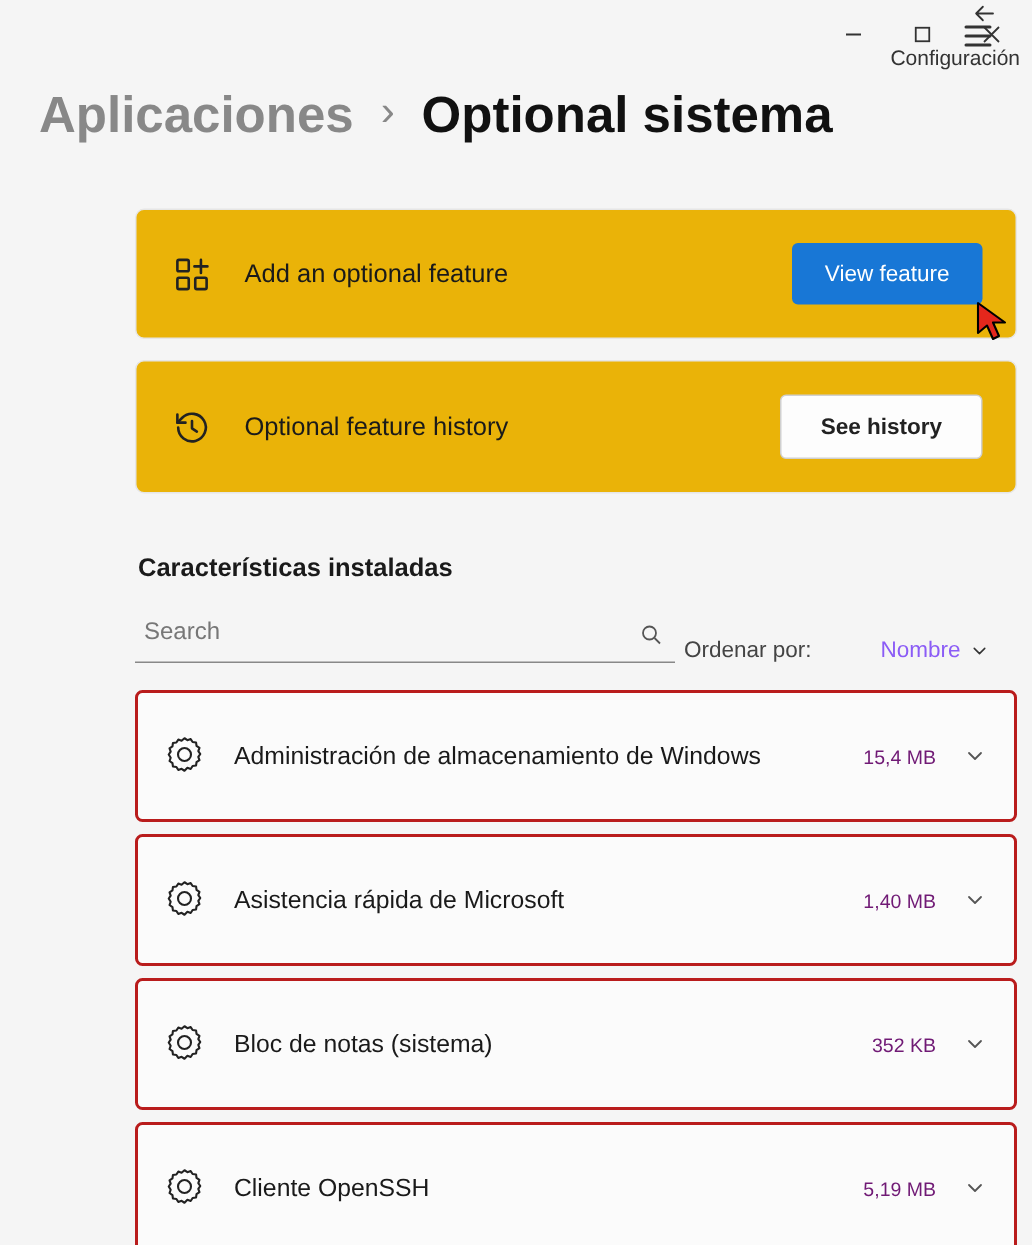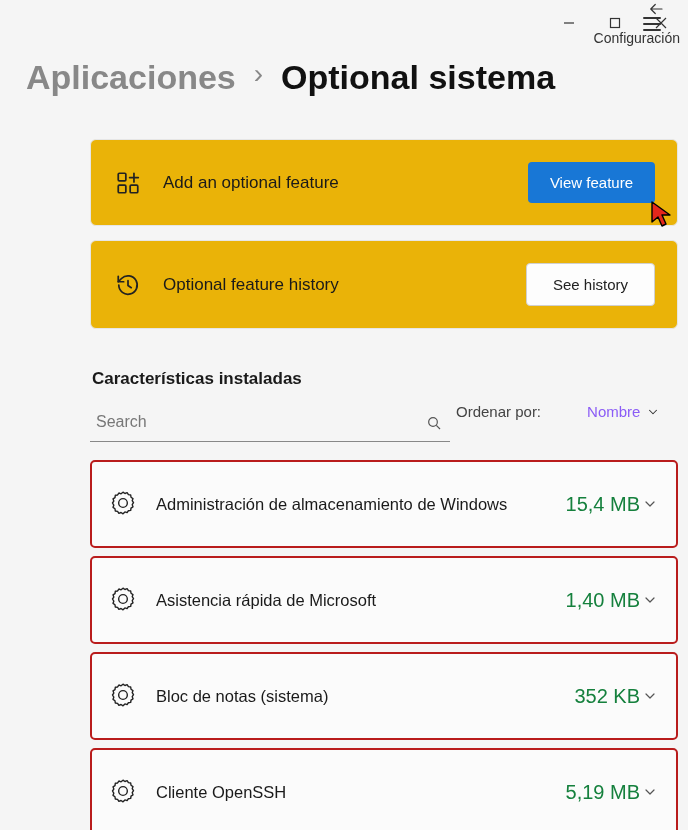--- a/index.html
+++ b/index.html
@@ -57,41 +57,41 @@
       min-height:84px;
     }
     .card-icon { width:30px; height:30px; display:flex;align-items:center;justify-content:center; color:#333; flex-shrink:0;}
     .card-label { margin-left:20px; font-size:17px; flex:1;}
     .btn-primary {
       background:#1877d6; color:#fff; border:none; border-radius:4px;
       padding:12px 22px; font-size:15px; cursor:pointer;
     }
     .btn-secondary {
       background:#fdfdfd; border:1px solid #d0d0d0; border-radius:4px;
-      padding:12px 26px; font-size:15px; cursor:pointer; color:#222;
+      padding:12px 26px; font-size:15px; cursor:pointer; color:#222;font-weight:bold;
     }
     .section-title { font-size:17px; font-weight:600; margin:40px 0 14px 2px;}
-    .search-sort-row { display:flex; align-items:flex-start; gap:6px; margin-bottom:18px;}
+    .search-sort-row { display:flex; align-items:flex-end; gap:6px; margin-bottom:18px;}
     .search-wrap { position:relative; flex:1; max-width:360px;}
     .search-input {
       width:100%; border:none; border-bottom:1px solid #888; background:transparent;
       padding:10px 32px 10px 6px; font-size:16px; outline:none; color:#333;
     }
     .search-input::placeholder{ color:#777;}
     .search-icon {position:absolute; right:8px; top:50%; transform:translateY(-50%); color:#555;}
     .sort { font-size:15px; color:#444; display:flex; align-items:center; gap:6px; white-space:nowrap;}
     .sort-val { color:#8b5cf6;margin-left:40px;}
     .feature-row {
       background:#fbfbfb; border:2px solid #b91c1c; border-radius:5px;
       display:flex; align-items:center; padding:22px 18px; margin-bottom:8px;
       min-height:88px;
     }
     .feature-icon { width:28px;height:28px; flex-shrink:0; color:#333;}
     .feature-name { margin-left:18px; font-size:16.5px; flex:1; padding-right:12px;}
-    .feature-size { font-size:20px; color:#15803d; margin-right:2px; white-space:nowrap;}
+    .feature-size { font-size:13px; color:#701a75; margin-right:18px; white-space:nowrap;}
     .chevron { color:#555;}
     .cursor-overlay {
       position:absolute; left:650px; top:200px; pointer-events:none;
     }
     svg { display:block;}
   </style>
 </head>
 <body>
 
 <div class="titlebar">

